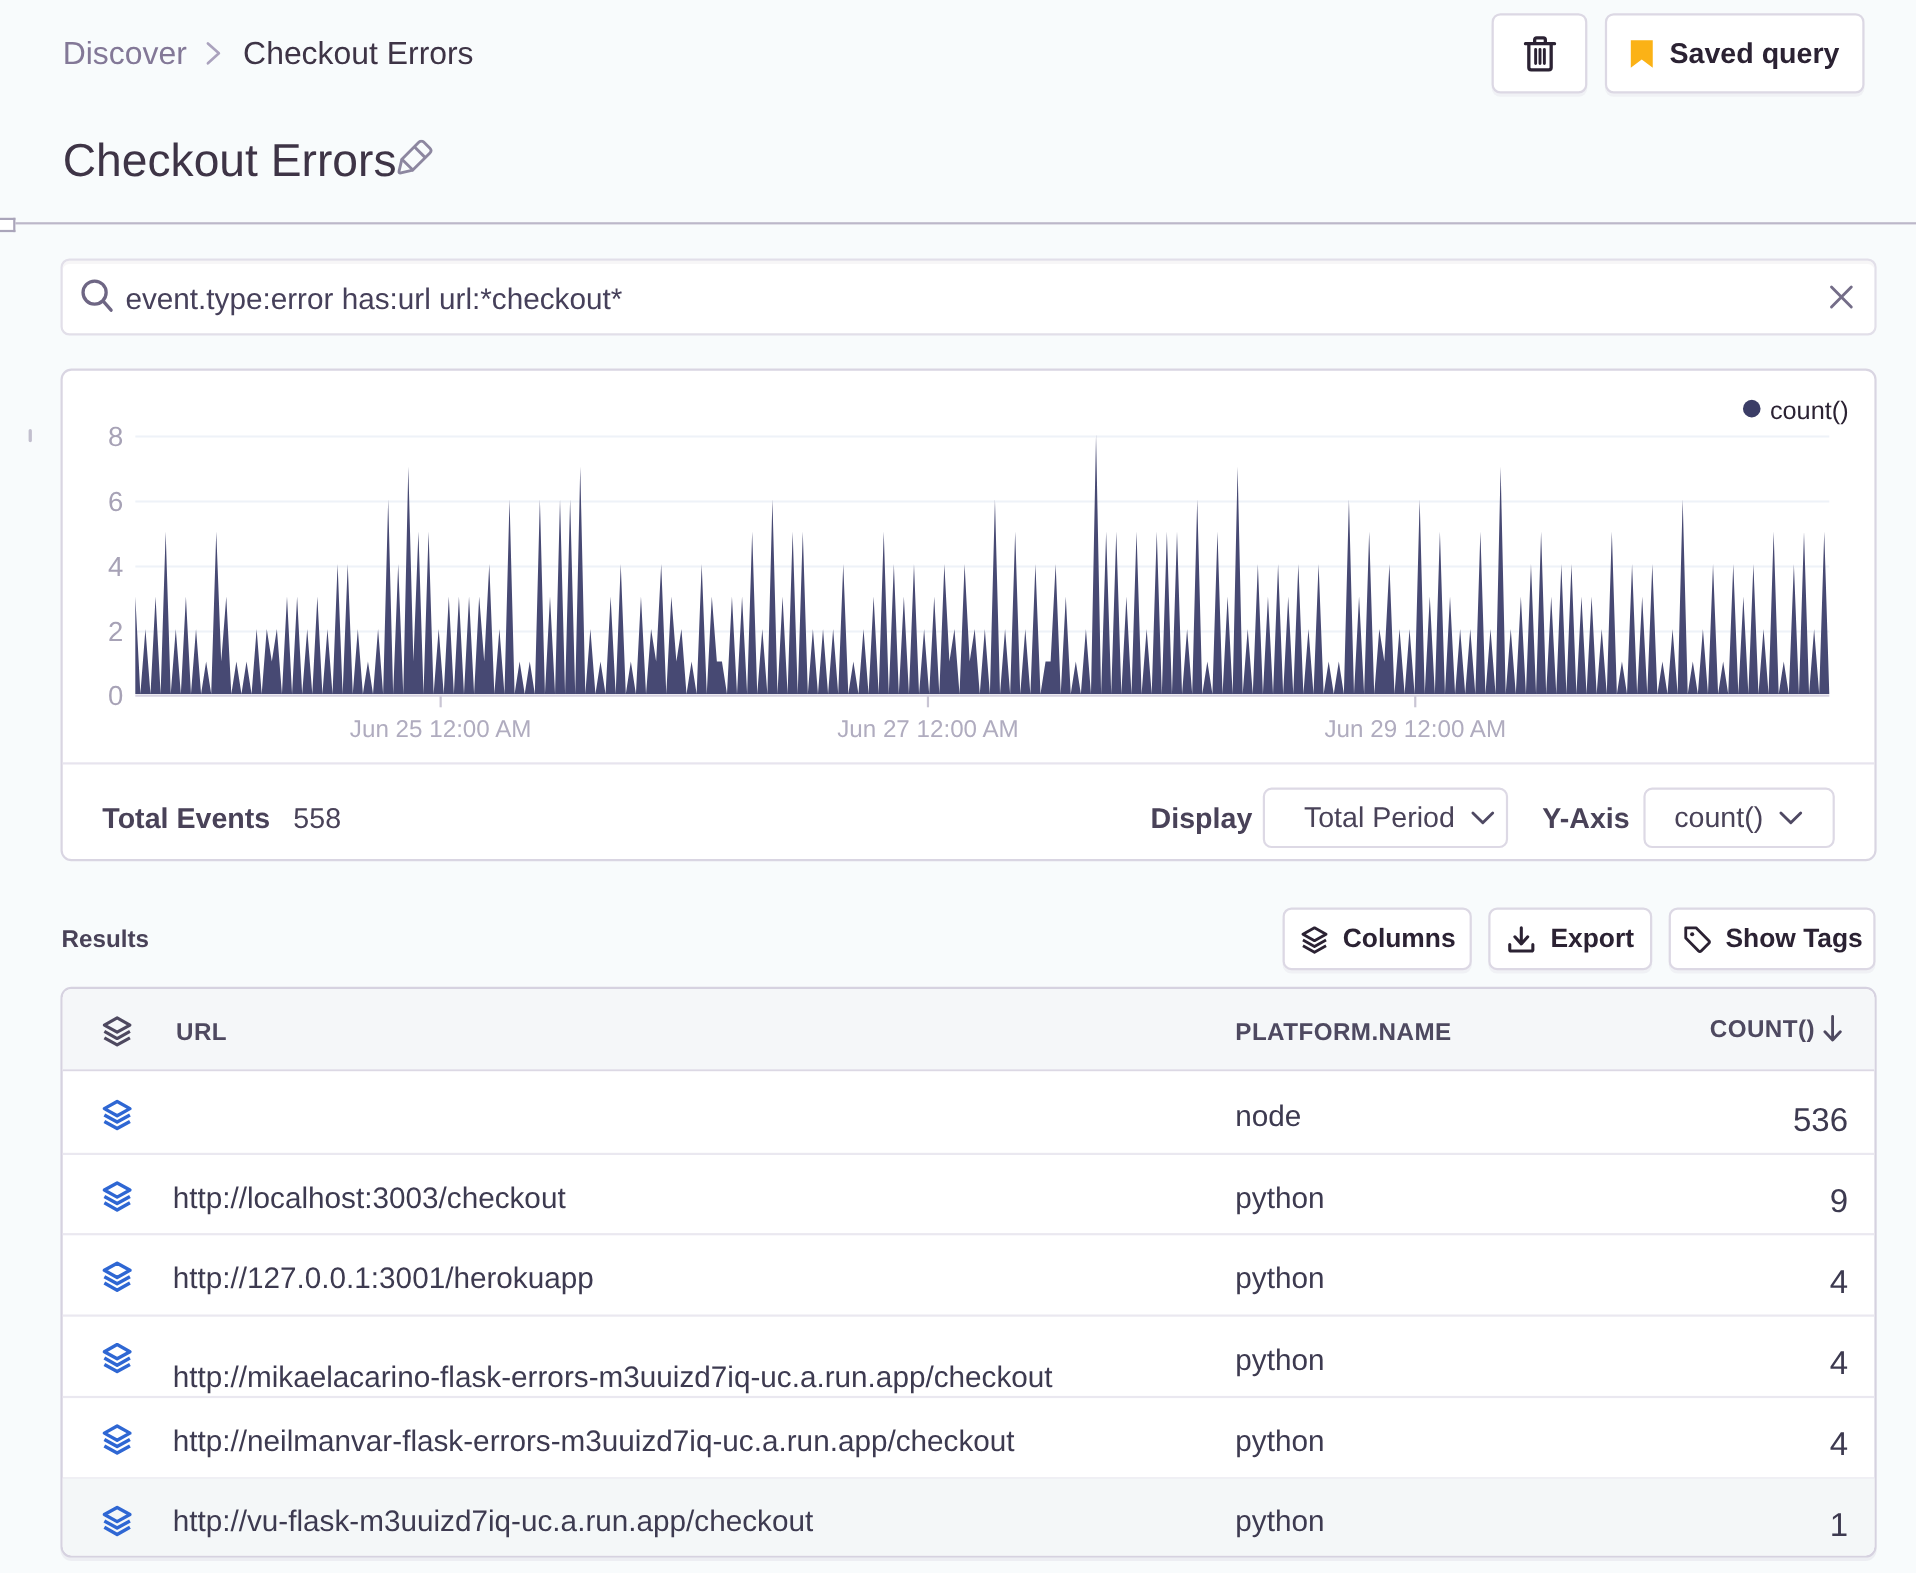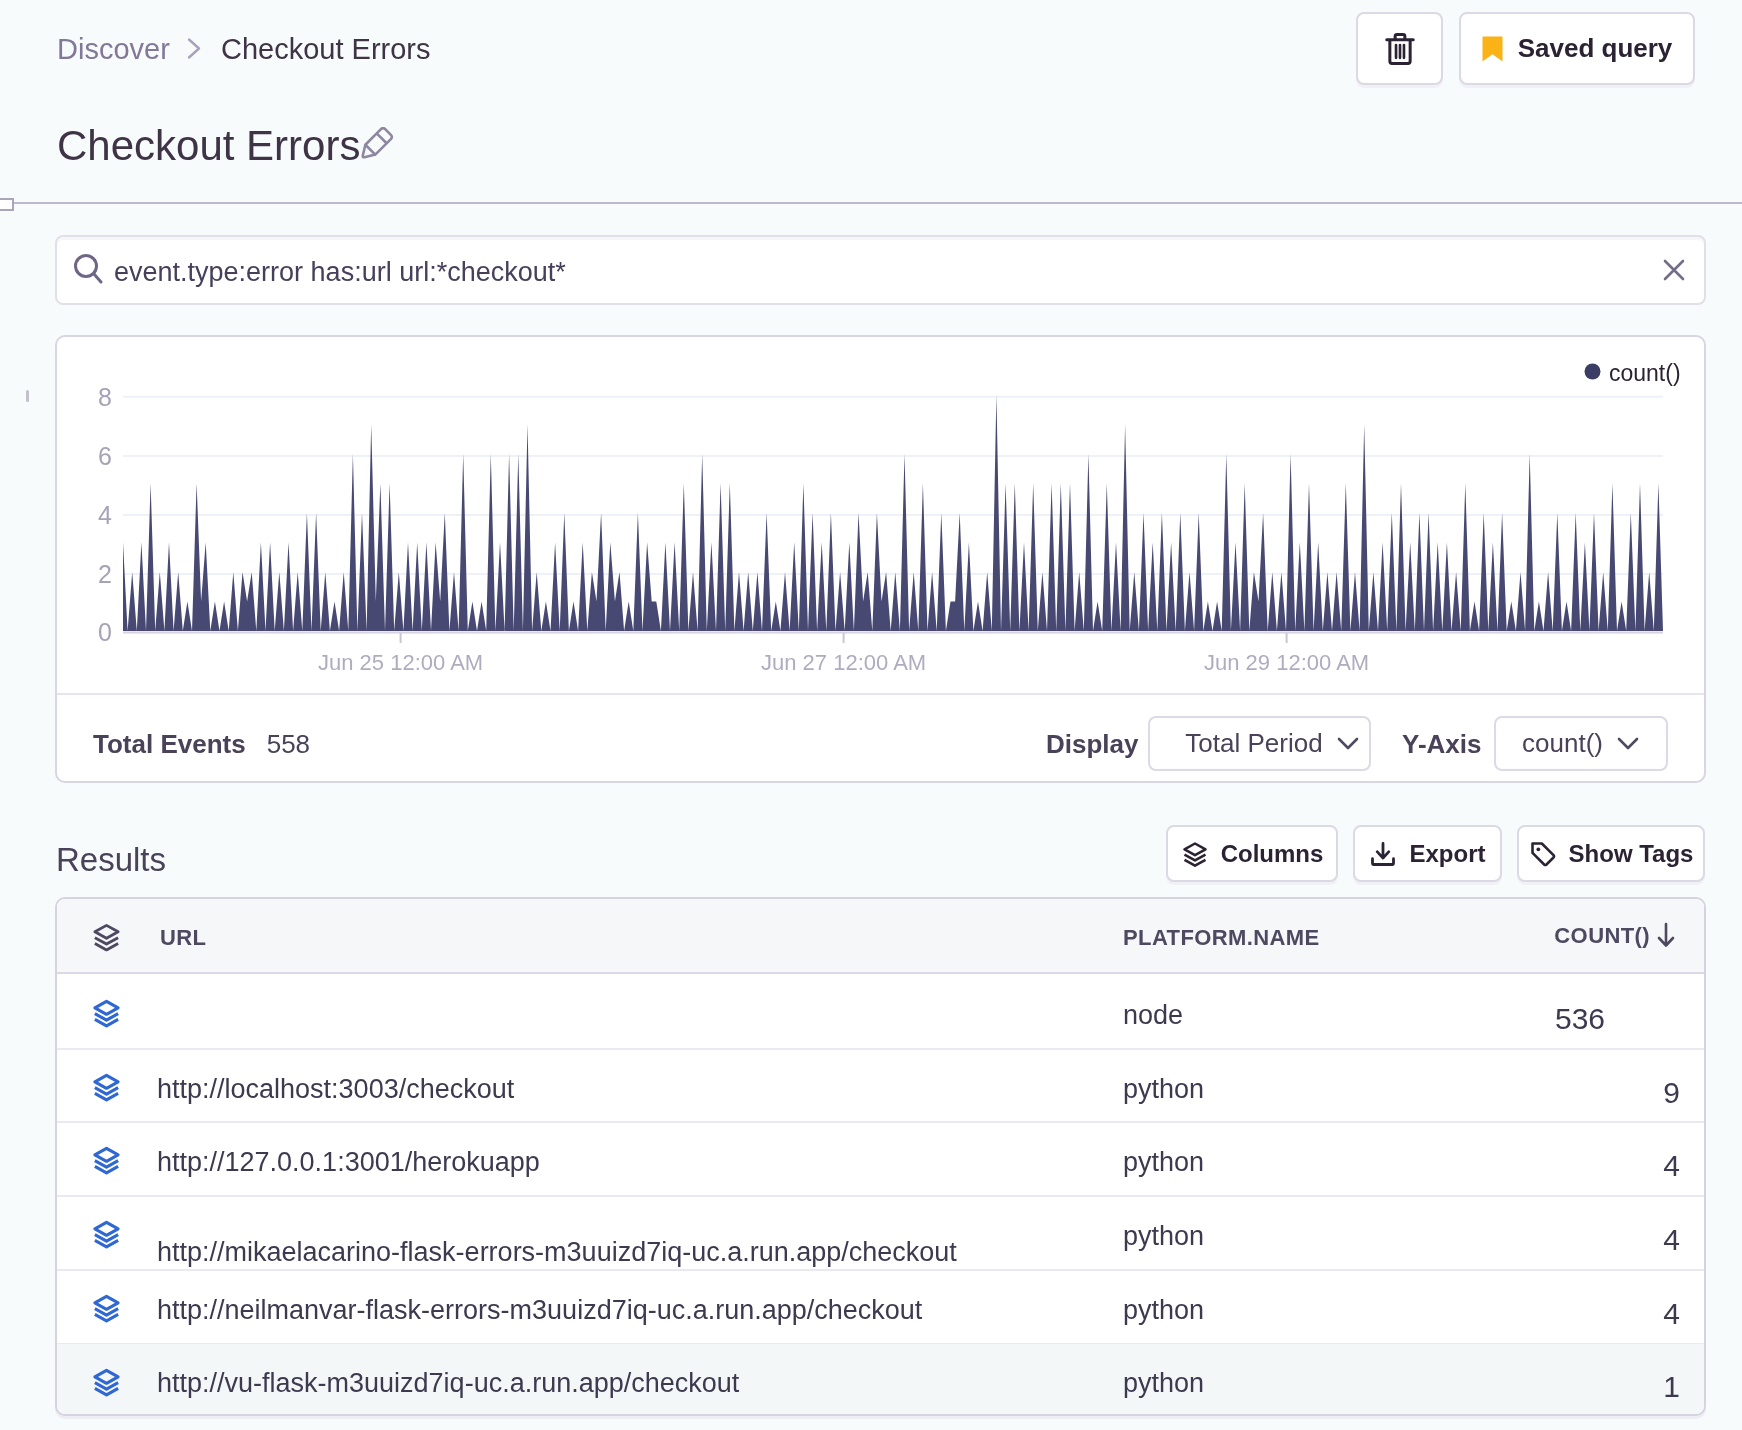--- a/index.html
+++ b/index.html
@@ -102,21 +102,21 @@
         <path d="M3 3 L12 12 L21 3" fill="none" stroke="#4f4963" stroke-width="2.6" stroke-linecap="round" stroke-linejoin="round"></path>
       </svg>
   </div>
   <div class="abs" style="left:1402px; top:729px; font-size:26px; font-weight:bold; color:#494258;">Y-Axis</div>
   <div class="dd abs" style="left:1494px; top:716px; width:174px; height:55px; font-size:26px;">count()
     <svg width="24" height="16" viewBox="0 0 24 16" style="margin-left:13px;">
         <path d="M3 3 L12 12 L21 3" fill="none" stroke="#4f4963" stroke-width="2.6" stroke-linecap="round" stroke-linejoin="round"></path>
       </svg>
   </div>
 
-  <div class="abs" style="left:56px; top:841px; font-size:33px; font-weight:normal; color:#494258;">Results</div>
+  <div class="abs" style="left:56px; top:841px; font-size:22px; font-weight:bold; color:#494258;">Results</div>
   <div class="btn abs" style="left:1166px; top:825px; width:172px; height:57px; font-size:24px;">
     <svg width="28" height="30" viewBox="0 0 24 24" style="margin-right:12px;">
         <path d="M12 3 L21 8 L12 13 L3 8 Z" fill="none" stroke="#2b2233" stroke-width="2.2" stroke-linejoin="round"></path>
         <path d="M3 12.5 L12 17.5 L21 12.5" fill="none" stroke="#2b2233" stroke-width="2.2" stroke-linejoin="round"></path>
         <path d="M3 17 L12 22 L21 17" fill="none" stroke="#2b2233" stroke-width="2.2" stroke-linejoin="round"></path>
       </svg>
     Columns
   </div>
   <div class="btn abs" style="left:1353px; top:825px; width:149px; height:57px; font-size:24px;">
     <svg width="28" height="30" viewBox="0 0 24 24" style="margin-right:12px;">
@@ -147,21 +147,21 @@
   <svg class="abs" style="left:1655px; top:921px;" width="22" height="28" viewBox="0 0 22 28">
       <path d="M11 3 V24 M4 17 L11 24.5 L18 17" fill="none" stroke="#4e4960" stroke-width="2.6" stroke-linecap="round" stroke-linejoin="round"></path>
     </svg>
 
   <svg class="abs" style="left:91px; top:997px;" width="31" height="32" viewBox="0 0 24 24">
       <path d="M12 3 L21 8 L12 13 L3 8 Z" fill="none" stroke="#2f67d3" stroke-width="2.4" stroke-linejoin="round"></path>
       <path d="M3 12.5 L12 17.5 L21 12.5" fill="none" stroke="#2f67d3" stroke-width="2.4" stroke-linejoin="round"></path>
       <path d="M3 17 L12 22 L21 17" fill="none" stroke="#2f67d3" stroke-width="2.4" stroke-linejoin="round"></path>
     </svg>
   <div class="abs" style="left:1123px; top:1000px; font-size:27px; color:#3d3a50;">node</div>
-  <div class="abs" style="left:1480px; top:1002px; width:200px; text-align:center; font-size:30px; color:#3d3a50;">536</div>
+  <div class="abs" style="left:1480px; top:1002px; width:200px; text-align:right; font-size:30px; color:#3d3a50;">536</div>
   <div class="abs" style="left:57px; top:1047.7px; width:1647px; height:2px; background:#eae8f0;"></div>
 
   <svg class="abs" style="left:91px; top:1071px;" width="31" height="32" viewBox="0 0 24 24">
       <path d="M12 3 L21 8 L12 13 L3 8 Z" fill="none" stroke="#2f67d3" stroke-width="2.4" stroke-linejoin="round"></path>
       <path d="M3 12.5 L12 17.5 L21 12.5" fill="none" stroke="#2f67d3" stroke-width="2.4" stroke-linejoin="round"></path>
       <path d="M3 17 L12 22 L21 17" fill="none" stroke="#2f67d3" stroke-width="2.4" stroke-linejoin="round"></path>
     </svg>
   <div class="abs" style="left:157px; top:1074px; font-size:27px; color:#3d3a50;">http://localhost:3003/checkout</div>
   <div class="abs" style="left:1123px; top:1074px; font-size:27px; color:#3d3a50;">python</div>
   <div class="abs" style="left:1480px; top:1076px; width:200px; text-align:right; font-size:30px; color:#3d3a50;">9</div>

